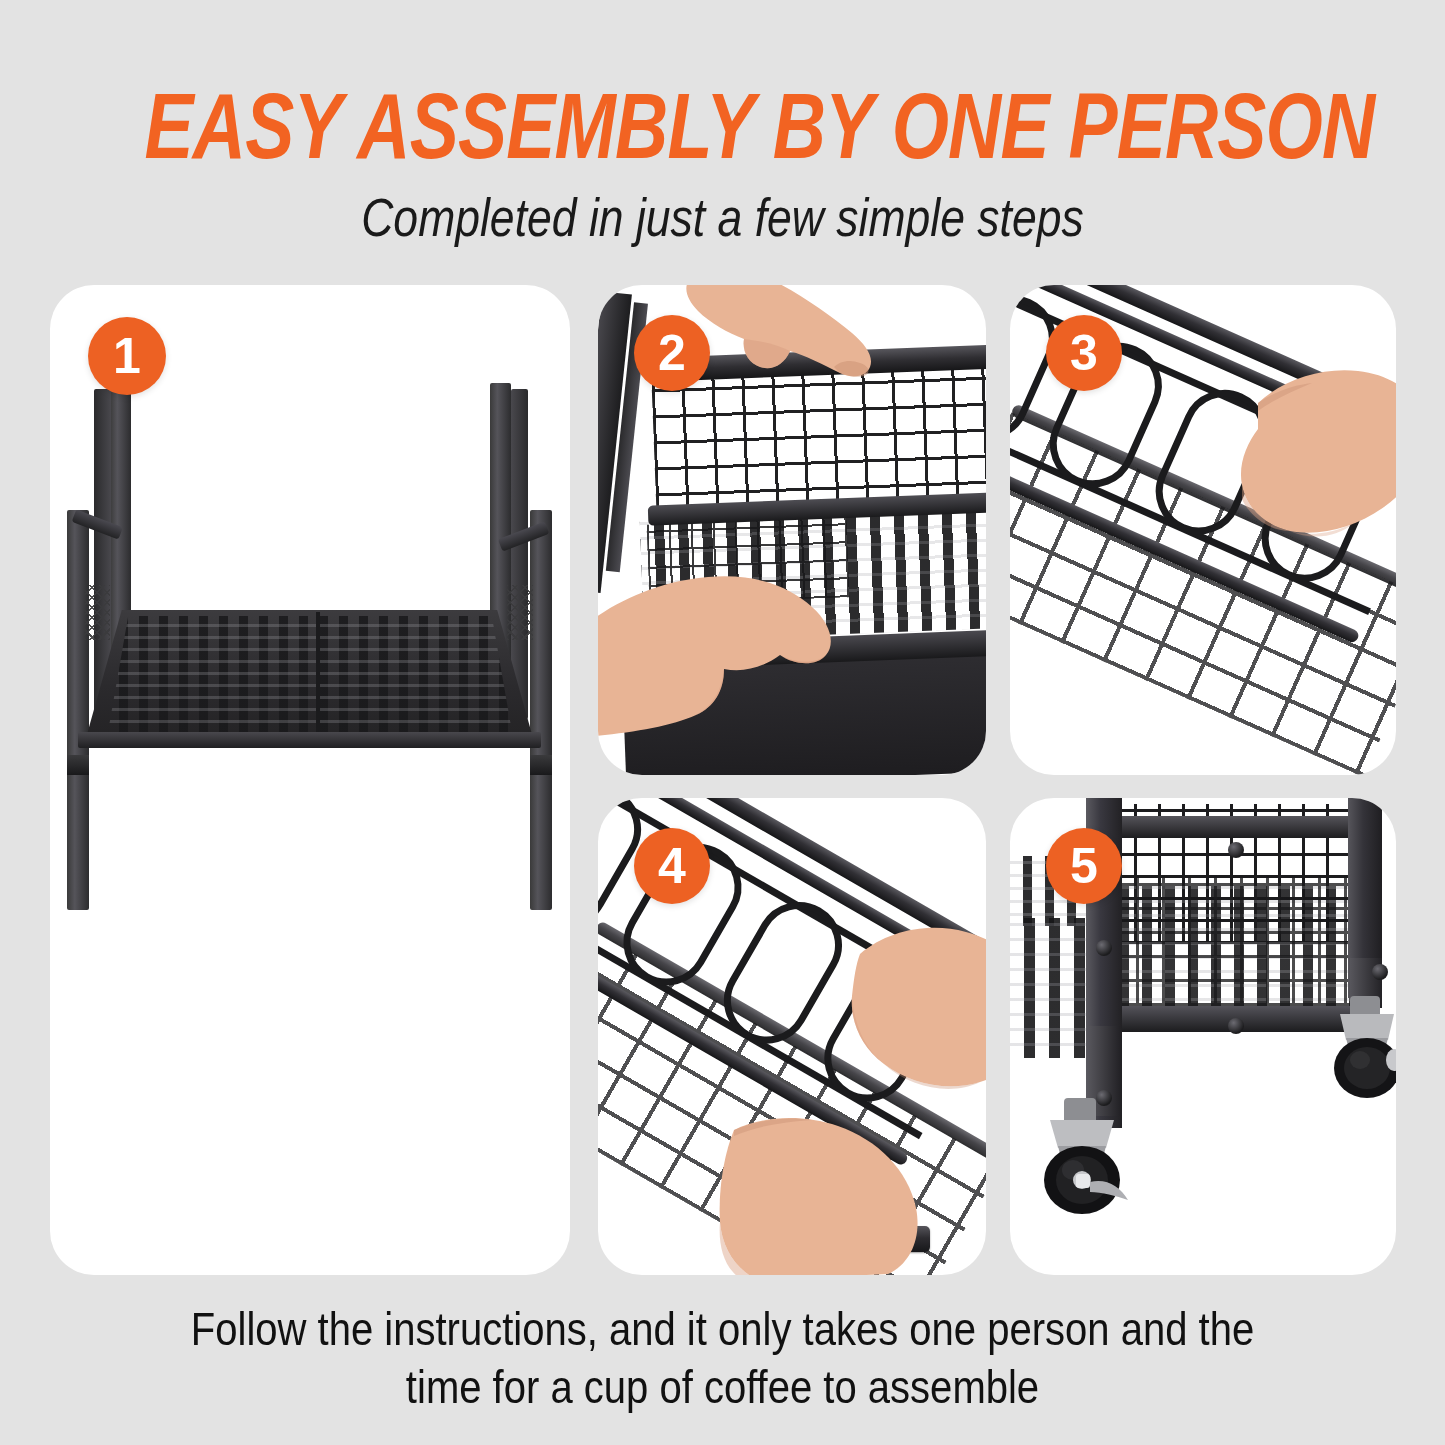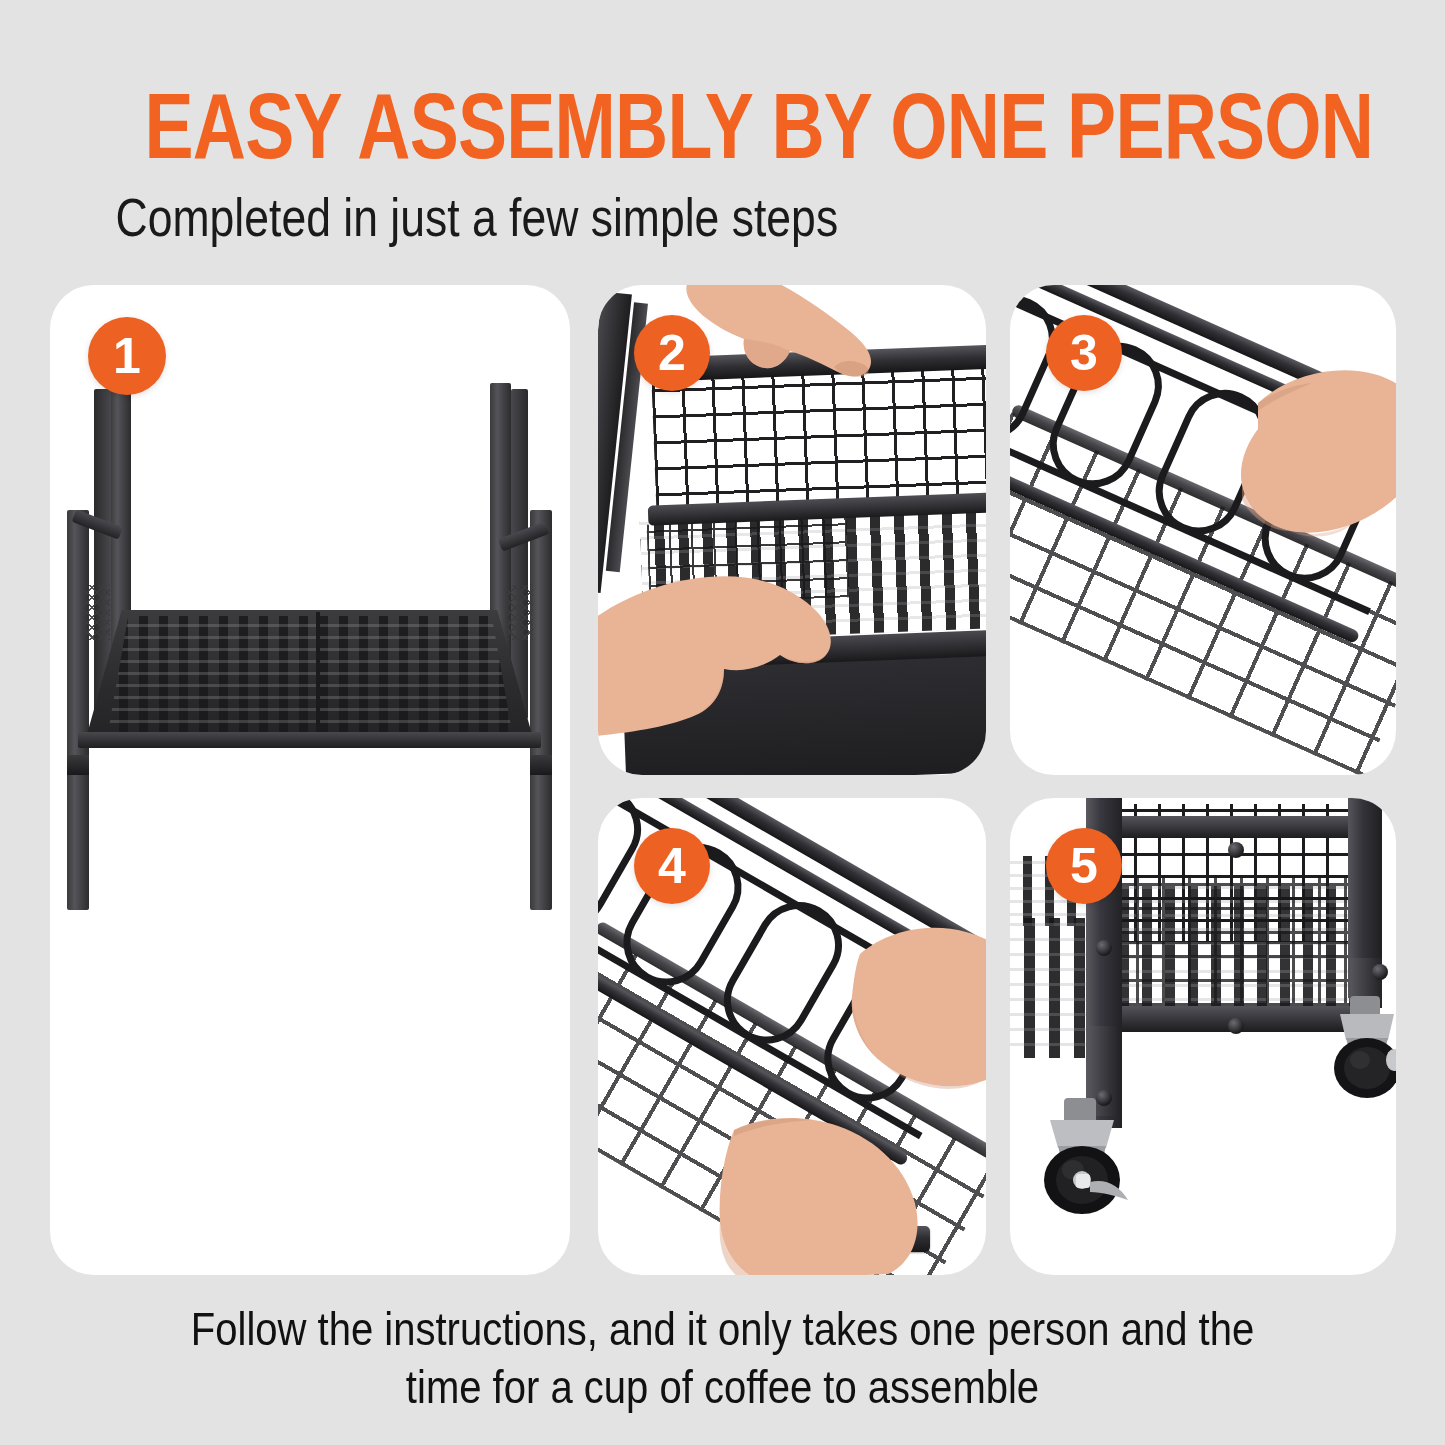--- a/index.html
+++ b/index.html
@@ -15,21 +15,22 @@
     font-family: "Liberation Sans", sans-serif;
     position: relative;
   }
 
   
   #header-block {
     position: absolute;
     top: 0; left: 0;
     width: 1445px;
     height: 270px;
-    text-align: left;
+    text-align: center;
+    font-style: italic;
   }
 
   #headline {
     position: absolute;
     top: 78px;
     left: 0;
     width: 1445px;
     font-size: 92px;
     line-height: 96px;
     font-weight: bold;

